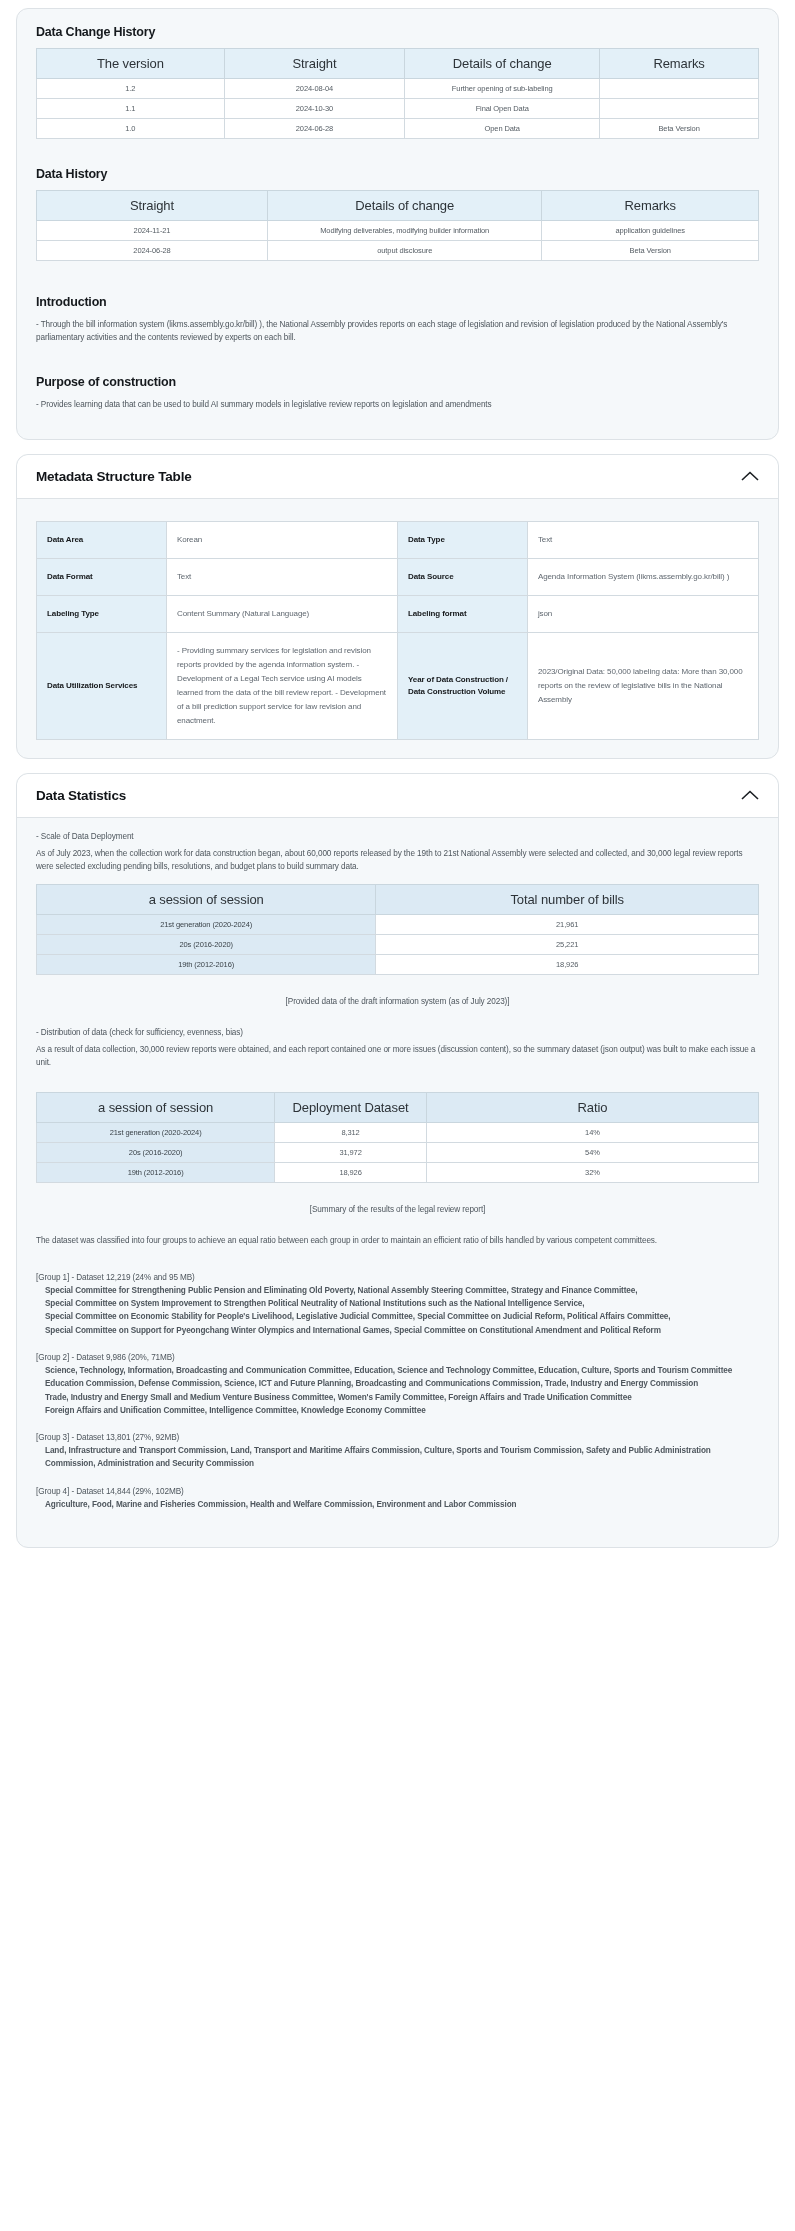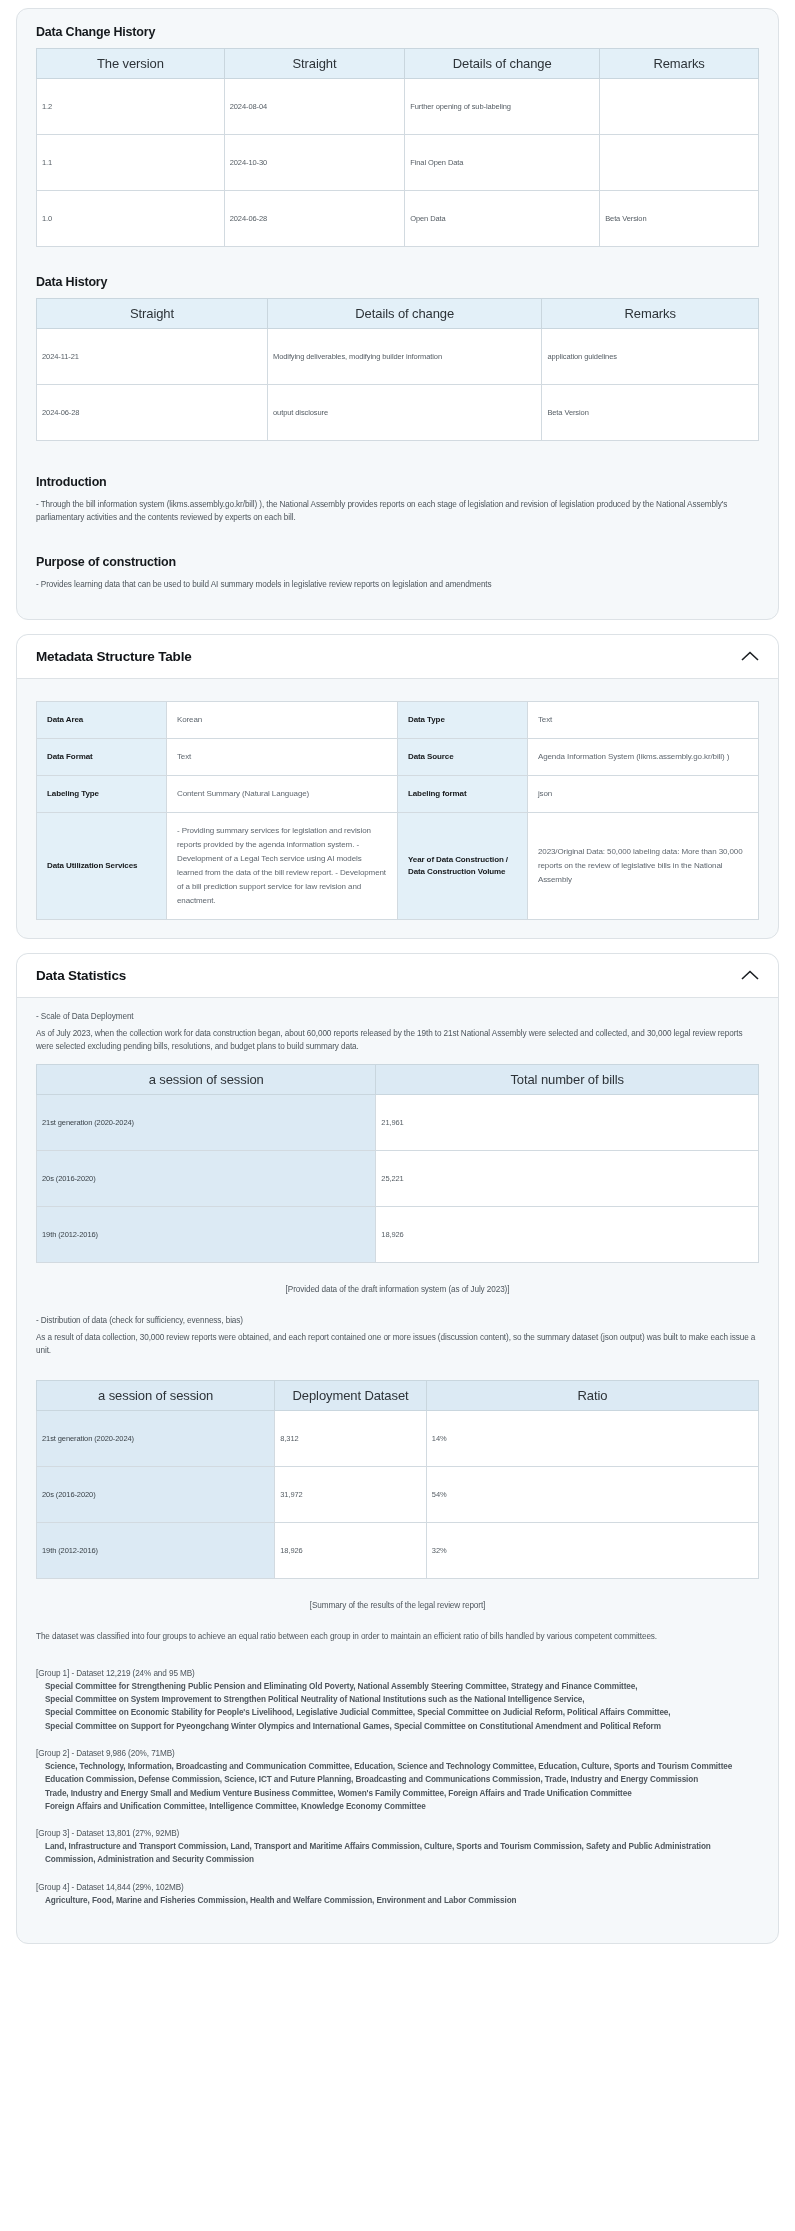--- a/index.html
+++ b/index.html
@@ -68,21 +68,22 @@
     font-weight: normal;
     color: #2d3338;
     padding: 7px 4px;
     text-align: center;
     letter-spacing: -0.1px;
   }
   table.grid td {
     border: 1px solid #d2dae0;
     font-size: 7.5px;
     color: #555d64;
-    padding: 23px 5px;
+    padding: 5px 5px;
+    text-align: center;
     letter-spacing: -0.1px;
   }
   
   table.stat td.lbl {
     background: #dceaf4;
     color: #3b4349;
   }
   table.stat th { background: #dceaf4; }
   p.para {
     font-size: 8.2px;

